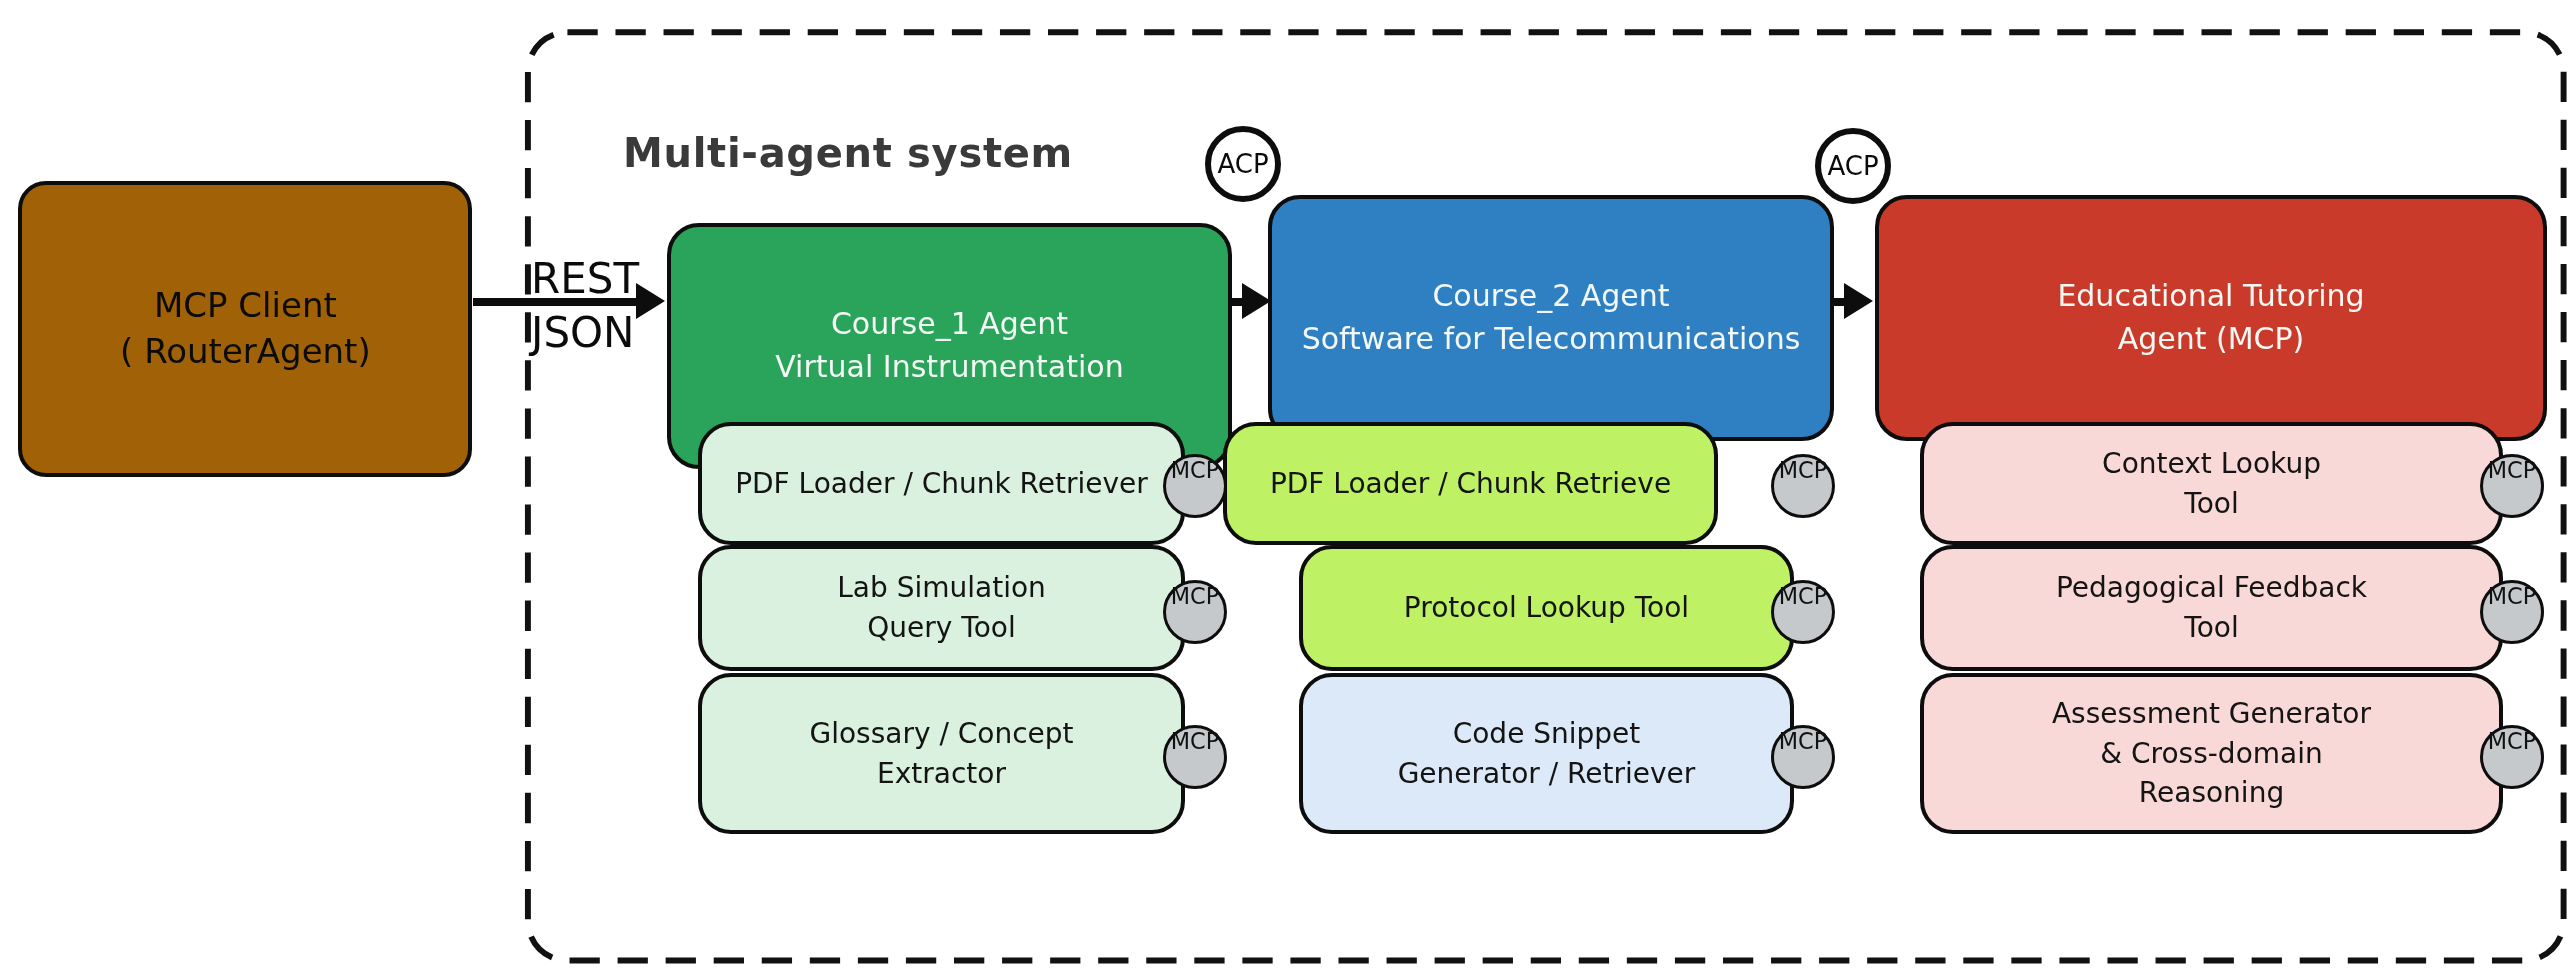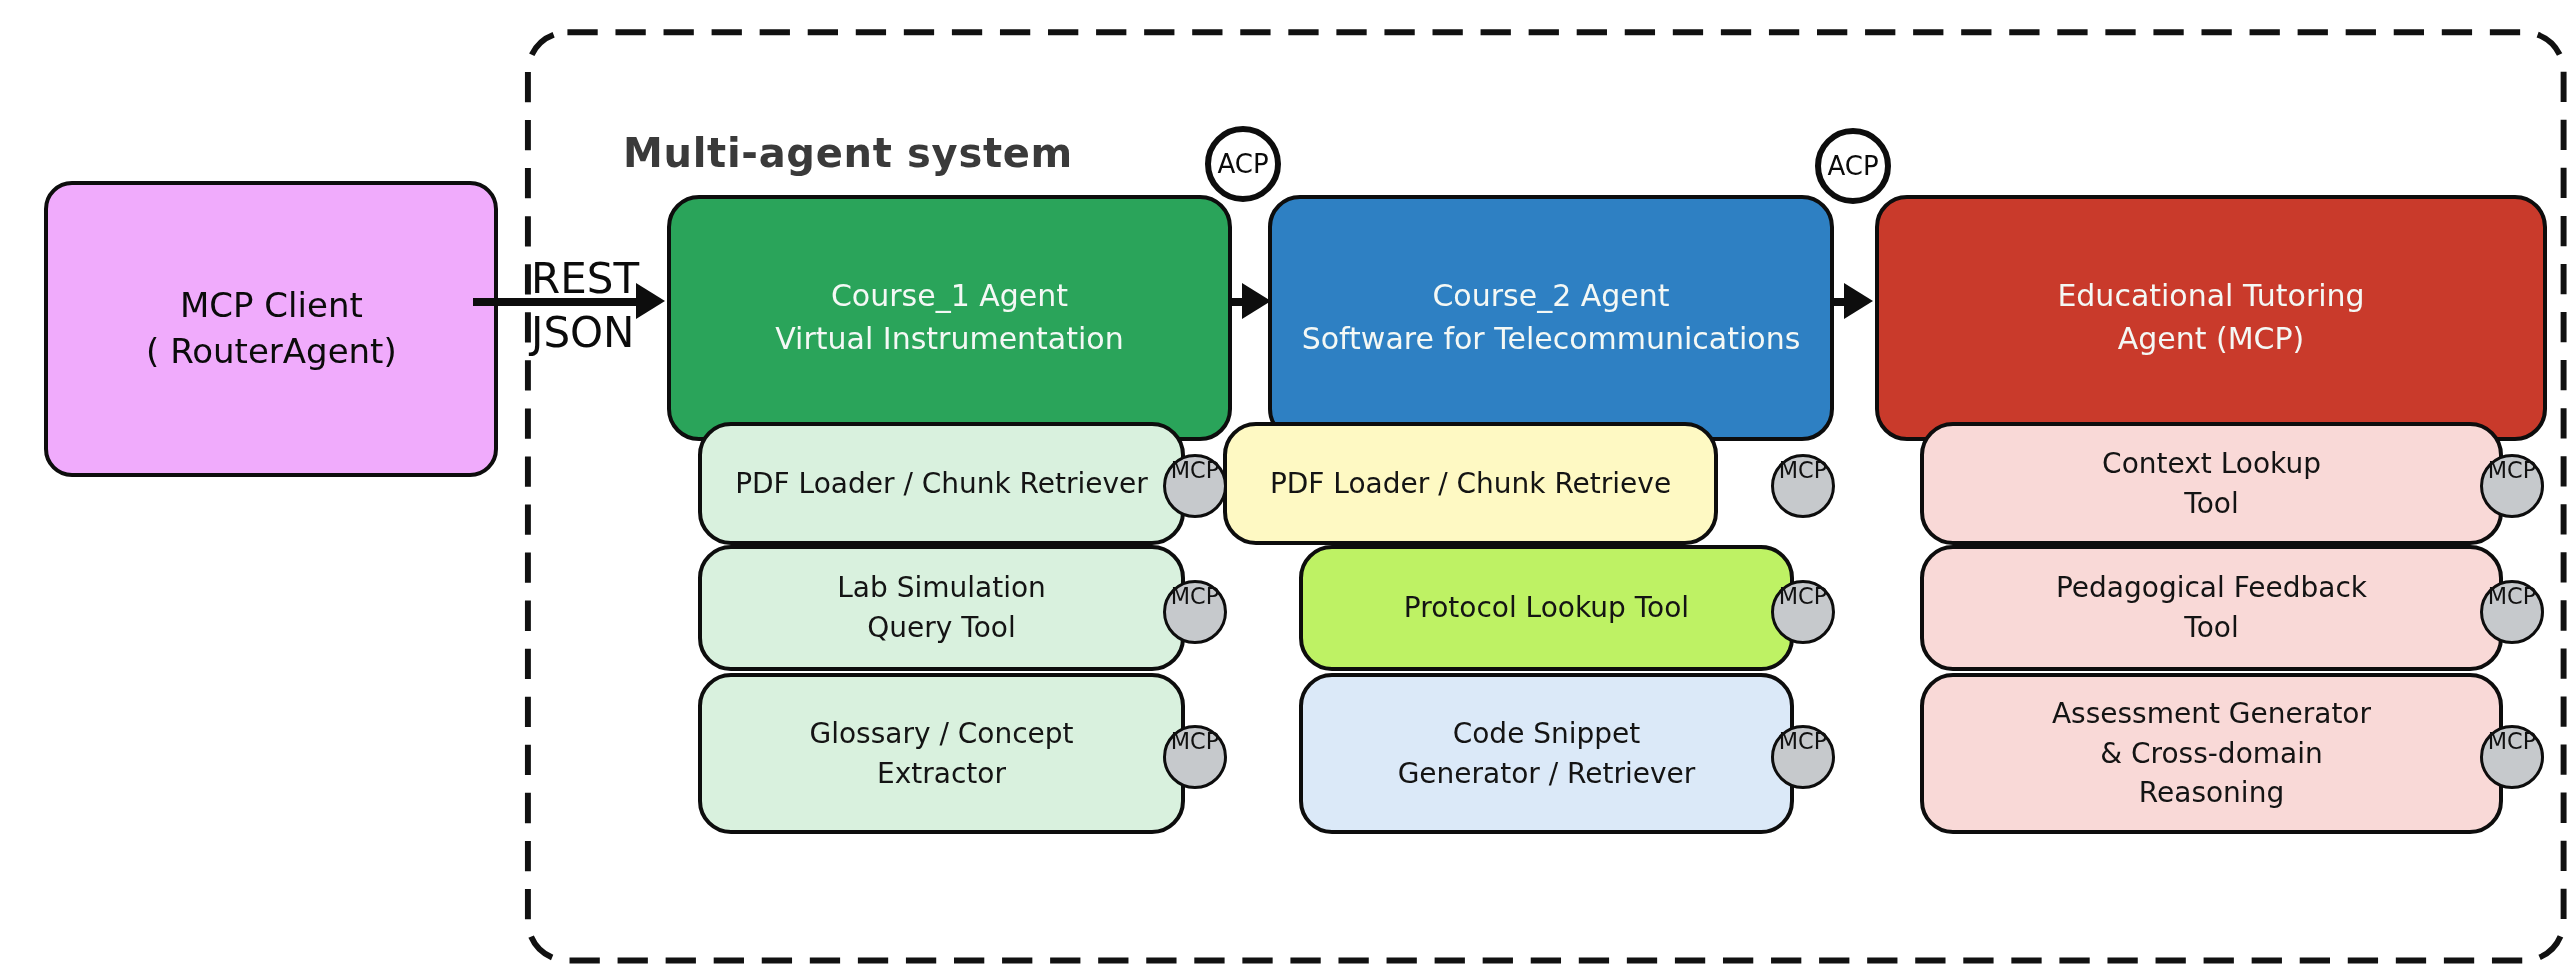--- a/index.html
+++ b/index.html
@@ -94,21 +94,21 @@
 </style>
 </head>
 <body>
 
 <div class="stage">
 
   <svg class="boundary-svg" width="2576" height="979" viewBox="0 0 3911 1487">
     <rect x="801" y="49" width="3092" height="1410" rx="60" ry="60" fill="none" stroke="#111111" stroke-width="9" stroke-dasharray="46 27"></rect>
   </svg>
 
-  <div class="box client-box" style="background: #f0abfc; margin-left: 26px;">
+  <div class="box client-box" style="background: #a16207;">
     <div>MCP Client</div>
     <div>( RouterAgent)</div>
   </div>
 
   <div class="sys-title" style="color: rgb(58, 58, 58);">Multi-agent system</div>
 
   <div class="arrow-line" style="left:473px; top:298px; width:166px;"></div>
   <div class="arrow-head" style="left:636px; top:283px;"></div>
   <div class="flow-label" style="left:531px; top:254px;">REST</div>
   <div class="flow-label" style="left:531px; top:308px;">JSON</div>
@@ -119,21 +119,21 @@
   <div class="arrow-line" style="left:1831px; top:298px; width:18.4px;"></div>
   <div class="arrow-head" style="left:1844px; top:283px;"></div>
 
   <div class="acp-badge" style="left:1205px; top:126px;">
     <span>ACP</span>
   </div>
   <div class="acp-badge" style="left:1815px; top:128px;">
     <span>ACP</span>
   </div>
 
-  <div class="box agent" style="left: 667px; width: 565px; background: rgb(42, 164, 90);">
+  <div class="box agent" style="left: 667px; width: 565px; background: rgb(42, 164, 90); margin-top: 28px;">
     <div>Course_1 Agent</div>
     <div>Virtual Instrumentation</div>
   </div>
 
   <div class="box tool" style="left: 698px; top: 422px; width: 487px; height: 123px; background: rgb(217, 241, 222);">
     <div>PDF Loader / Chunk Retriever</div>
   </div>
   <div class="box tool" style="left: 698px; top: 545px; width: 487px; height: 126px; background: rgb(217, 241, 222);">
     <div>Lab Simulation</div>
     <div>Query Tool</div>
@@ -151,21 +151,21 @@
   </div>
   <div class="mcp-badge" style="left: 1163px; top: 725px; background: rgb(198, 201, 204);">
     <span>MCP</span>
   </div>
 
   <div class="box agent" style="left: 1268px; width: 566px; background: rgb(46, 128, 195);">
     <div>Course_2 Agent</div>
     <div>Software for Telecommunications</div>
   </div>
 
-  <div class="box tool" style="left: 1223px; top: 422px; width: 495px; height: 123px; background: #fef9c3;">
+  <div class="box tool" style="left: 1223px; top: 422px; width: 495px; height: 123px; background: #bef264;">
     <div>PDF Loader / Chunk Retrieve</div>
   </div>
   <div class="box tool" style="left: 1299px; top: 545px; width: 495px; height: 126px; background: #bef264;">
     <div>Protocol Lookup Tool</div>
   </div>
   <div class="box tool" style="left: 1299px; top: 673px; width: 495px; height: 161px; background: rgb(219, 233, 248);">
     <div>Code Snippet</div>
     <div>Generator / Retriever</div>
   </div>
 

